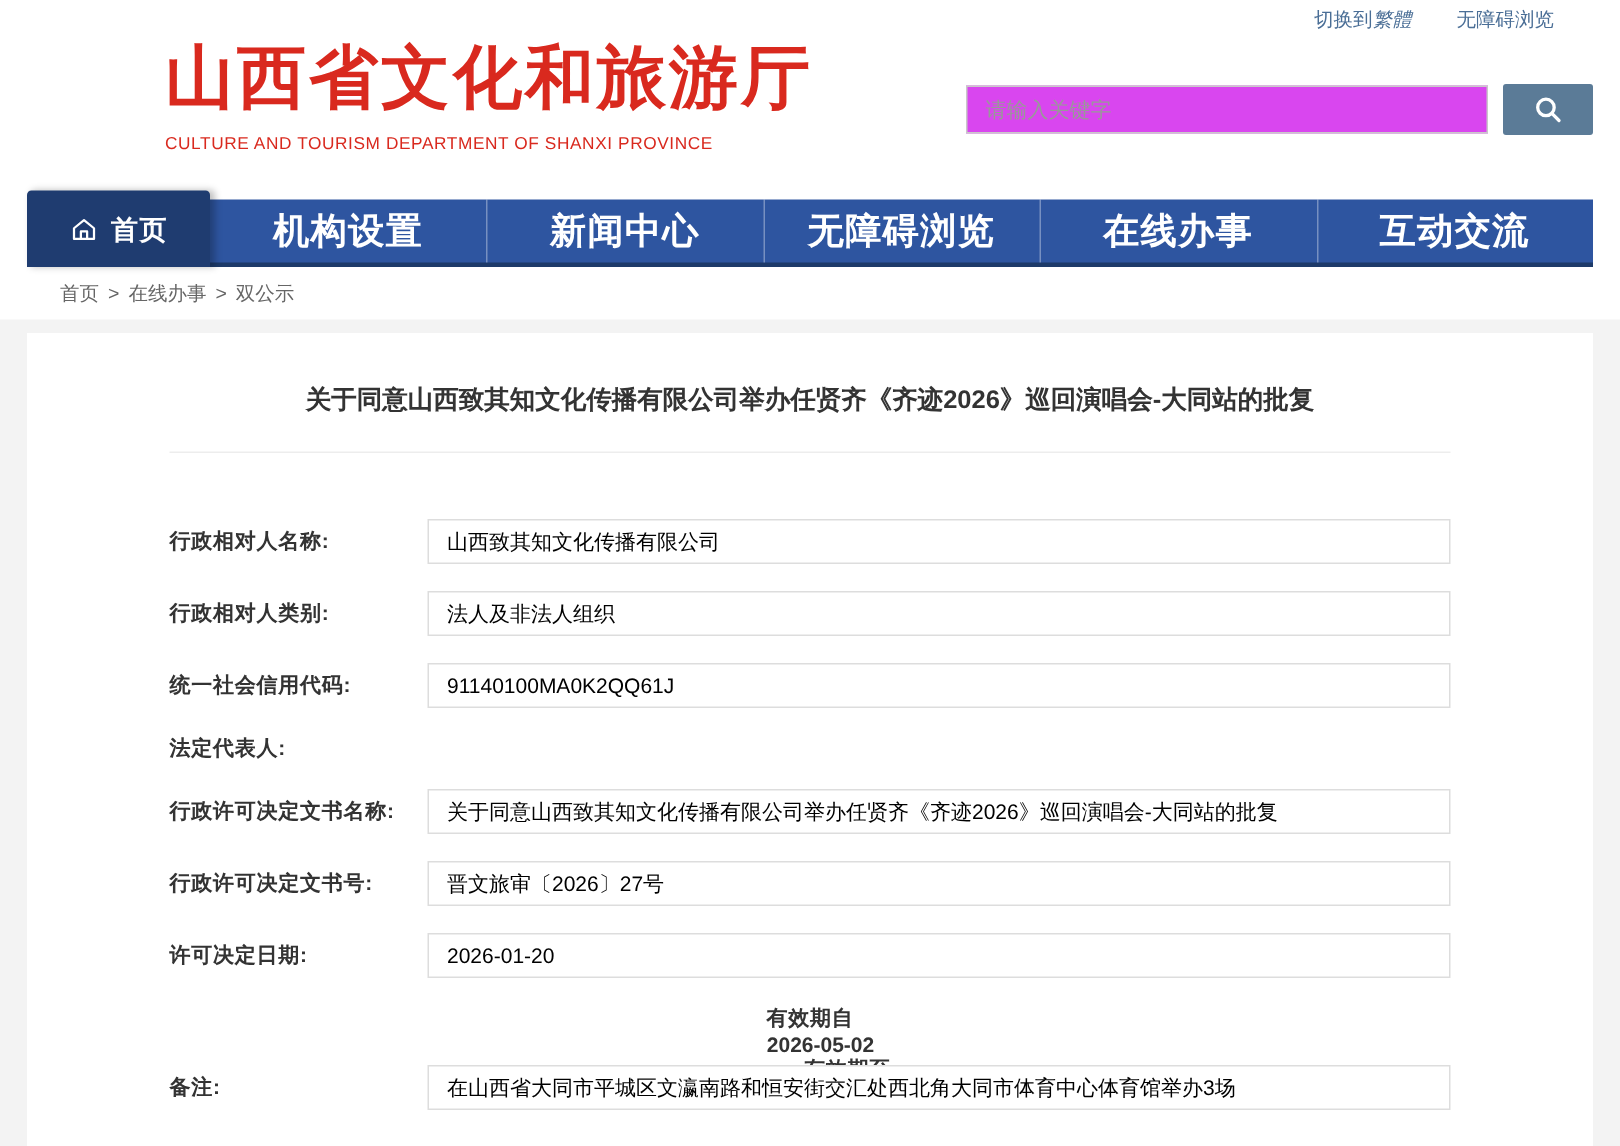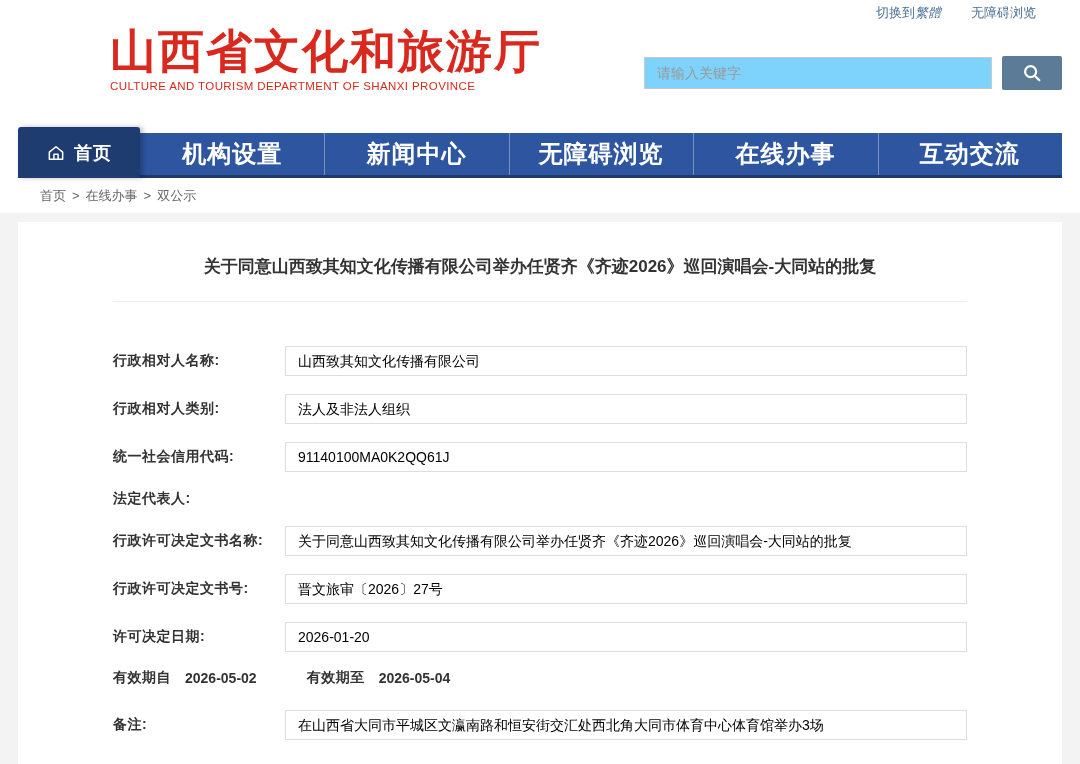--- a/index.html
+++ b/index.html
@@ -21,25 +21,25 @@
   .topbar{height:26px;display:flex;justify-content:flex-end;align-items:center;gap:30px;padding-right:44px;}
   .toplink{font-size:13px;color:var(--link_blue);cursor:pointer;white-space:nowrap;}
   .trad-em{font-family:"Liberation Serif","DejaVu Serif",serif;font-style:italic;}
   
   .header{position:relative;height:101px;background:#fff;}
   .logo{position:absolute;left:110px;top:0;cursor:pointer;}
   .logo-cn{
     font-family:"Liberation Serif","DejaVu Serif",serif;font-weight:bold;
     font-size:46px;line-height:1.15;color:var(--brand_red);letter-spacing:2px;white-space:nowrap;
   }
-  .logo-en{font-size:11.5px;color:var(--brand_red);letter-spacing:0.4px;margin-top:1px;white-space:nowrap;}
+  .logo-en{font-size:11.5px;color:var(--brand_red);letter-spacing:0.4px;margin-top:11px;white-space:nowrap;}
   .search{position:absolute;right:18px;top:30px;display:flex;align-items:center;}
   .search-input{
     width:348px;height:32px;border:1px solid #c9c9c9;padding:12px 12px;font-size:14px;color:#333;
-    outline:none;background:#7dd3fc;font-family:inherit;
+    outline:none;background:#d946ef;font-family:inherit;
   }
   .search-input::placeholder{color:#999;}
   .search-btn{
     width:60px;height:34px;background:var(--search_btn);border:none;margin-left:10px;
     display:flex;align-items:center;justify-content:center;cursor:pointer;border-radius:2px;
   }
   
   .navwrap{position:relative;margin:0 18px;height:51px;}
   .navbar{
     position:absolute;left:0;right:0;bottom:0;height:45px;background:var(--nav_blue);
@@ -67,21 +67,21 @@
   .main-section{background:var(--page_gray);height:551px;padding-top:9px;}
   .card{background:#fff;margin:0 18px;height:542px;padding:30px 95px 0;}
   .article-title{text-align:center;font-size:17px;font-weight:bold;color:#333;margin:4px 0 24px;line-height:21px;}
   .divider{height:1px;background:#ededed;margin-bottom:44px;}
   .field-row{display:flex;align-items:center;margin-bottom:18px;}
   .field-label{width:172px;flex:none;font-size:14px;font-weight:bold;color:#333;letter-spacing:0.5px;}
   .field-box{
     flex:1;height:30px;line-height:28px;border:1px solid #ddd;padding:0 12px;font-size:14px;
     color:#000000;background:#fff;white-space:nowrap;overflow:hidden;
   }
-  .validity-row{display:flex;align-items:center;font-size:14px;font-weight:bold;color:#333;margin:8px 0 24px;height:16px;}
+  .validity-row{display:flex;align-items:center;font-size:14px;font-weight:bold;color:#333;margin:8px 0 24px;height:16px;flex-direction:column;}
   .validity-row .v-label{letter-spacing:0.5px;}
   .validity-row .v-date{margin-left:14px;}
   .validity-row .v-label2{margin-left:50px;}
   .icon-svg{display:block;}
 </style>
 </head>
 <body>
 
 <div class="topbar">
   <span class="toplink"><span>切换到</span><span class="trad-em">繁體</span></span>

